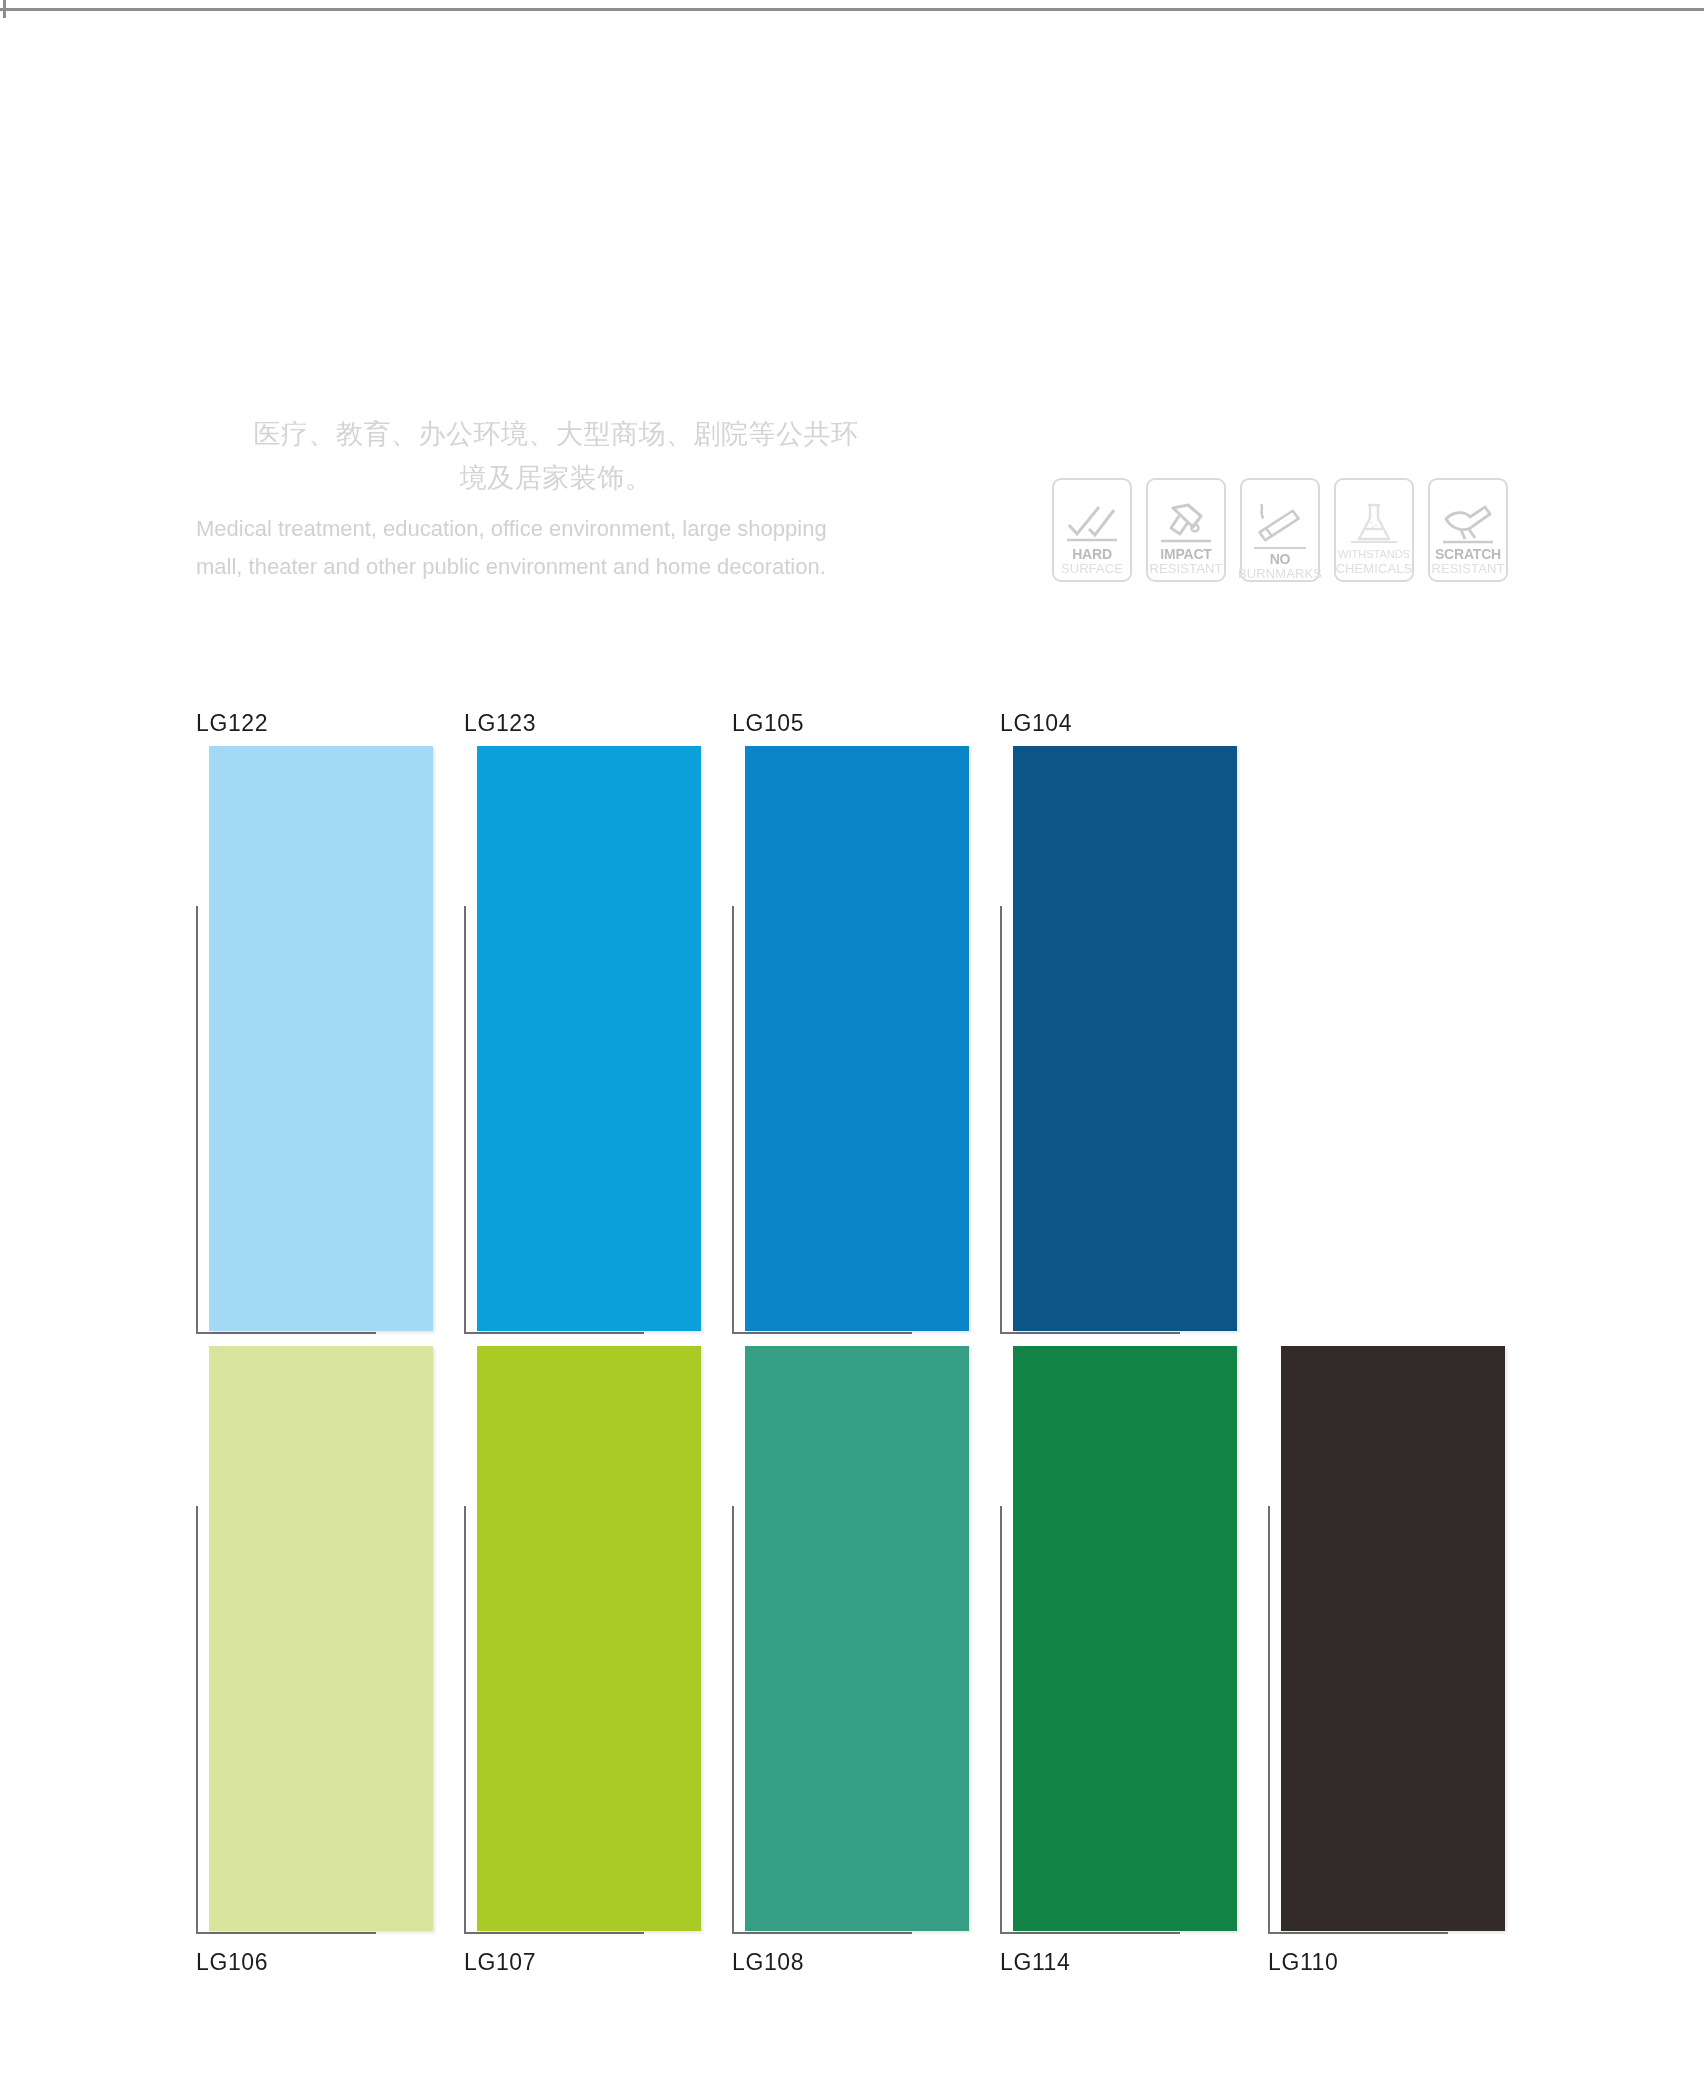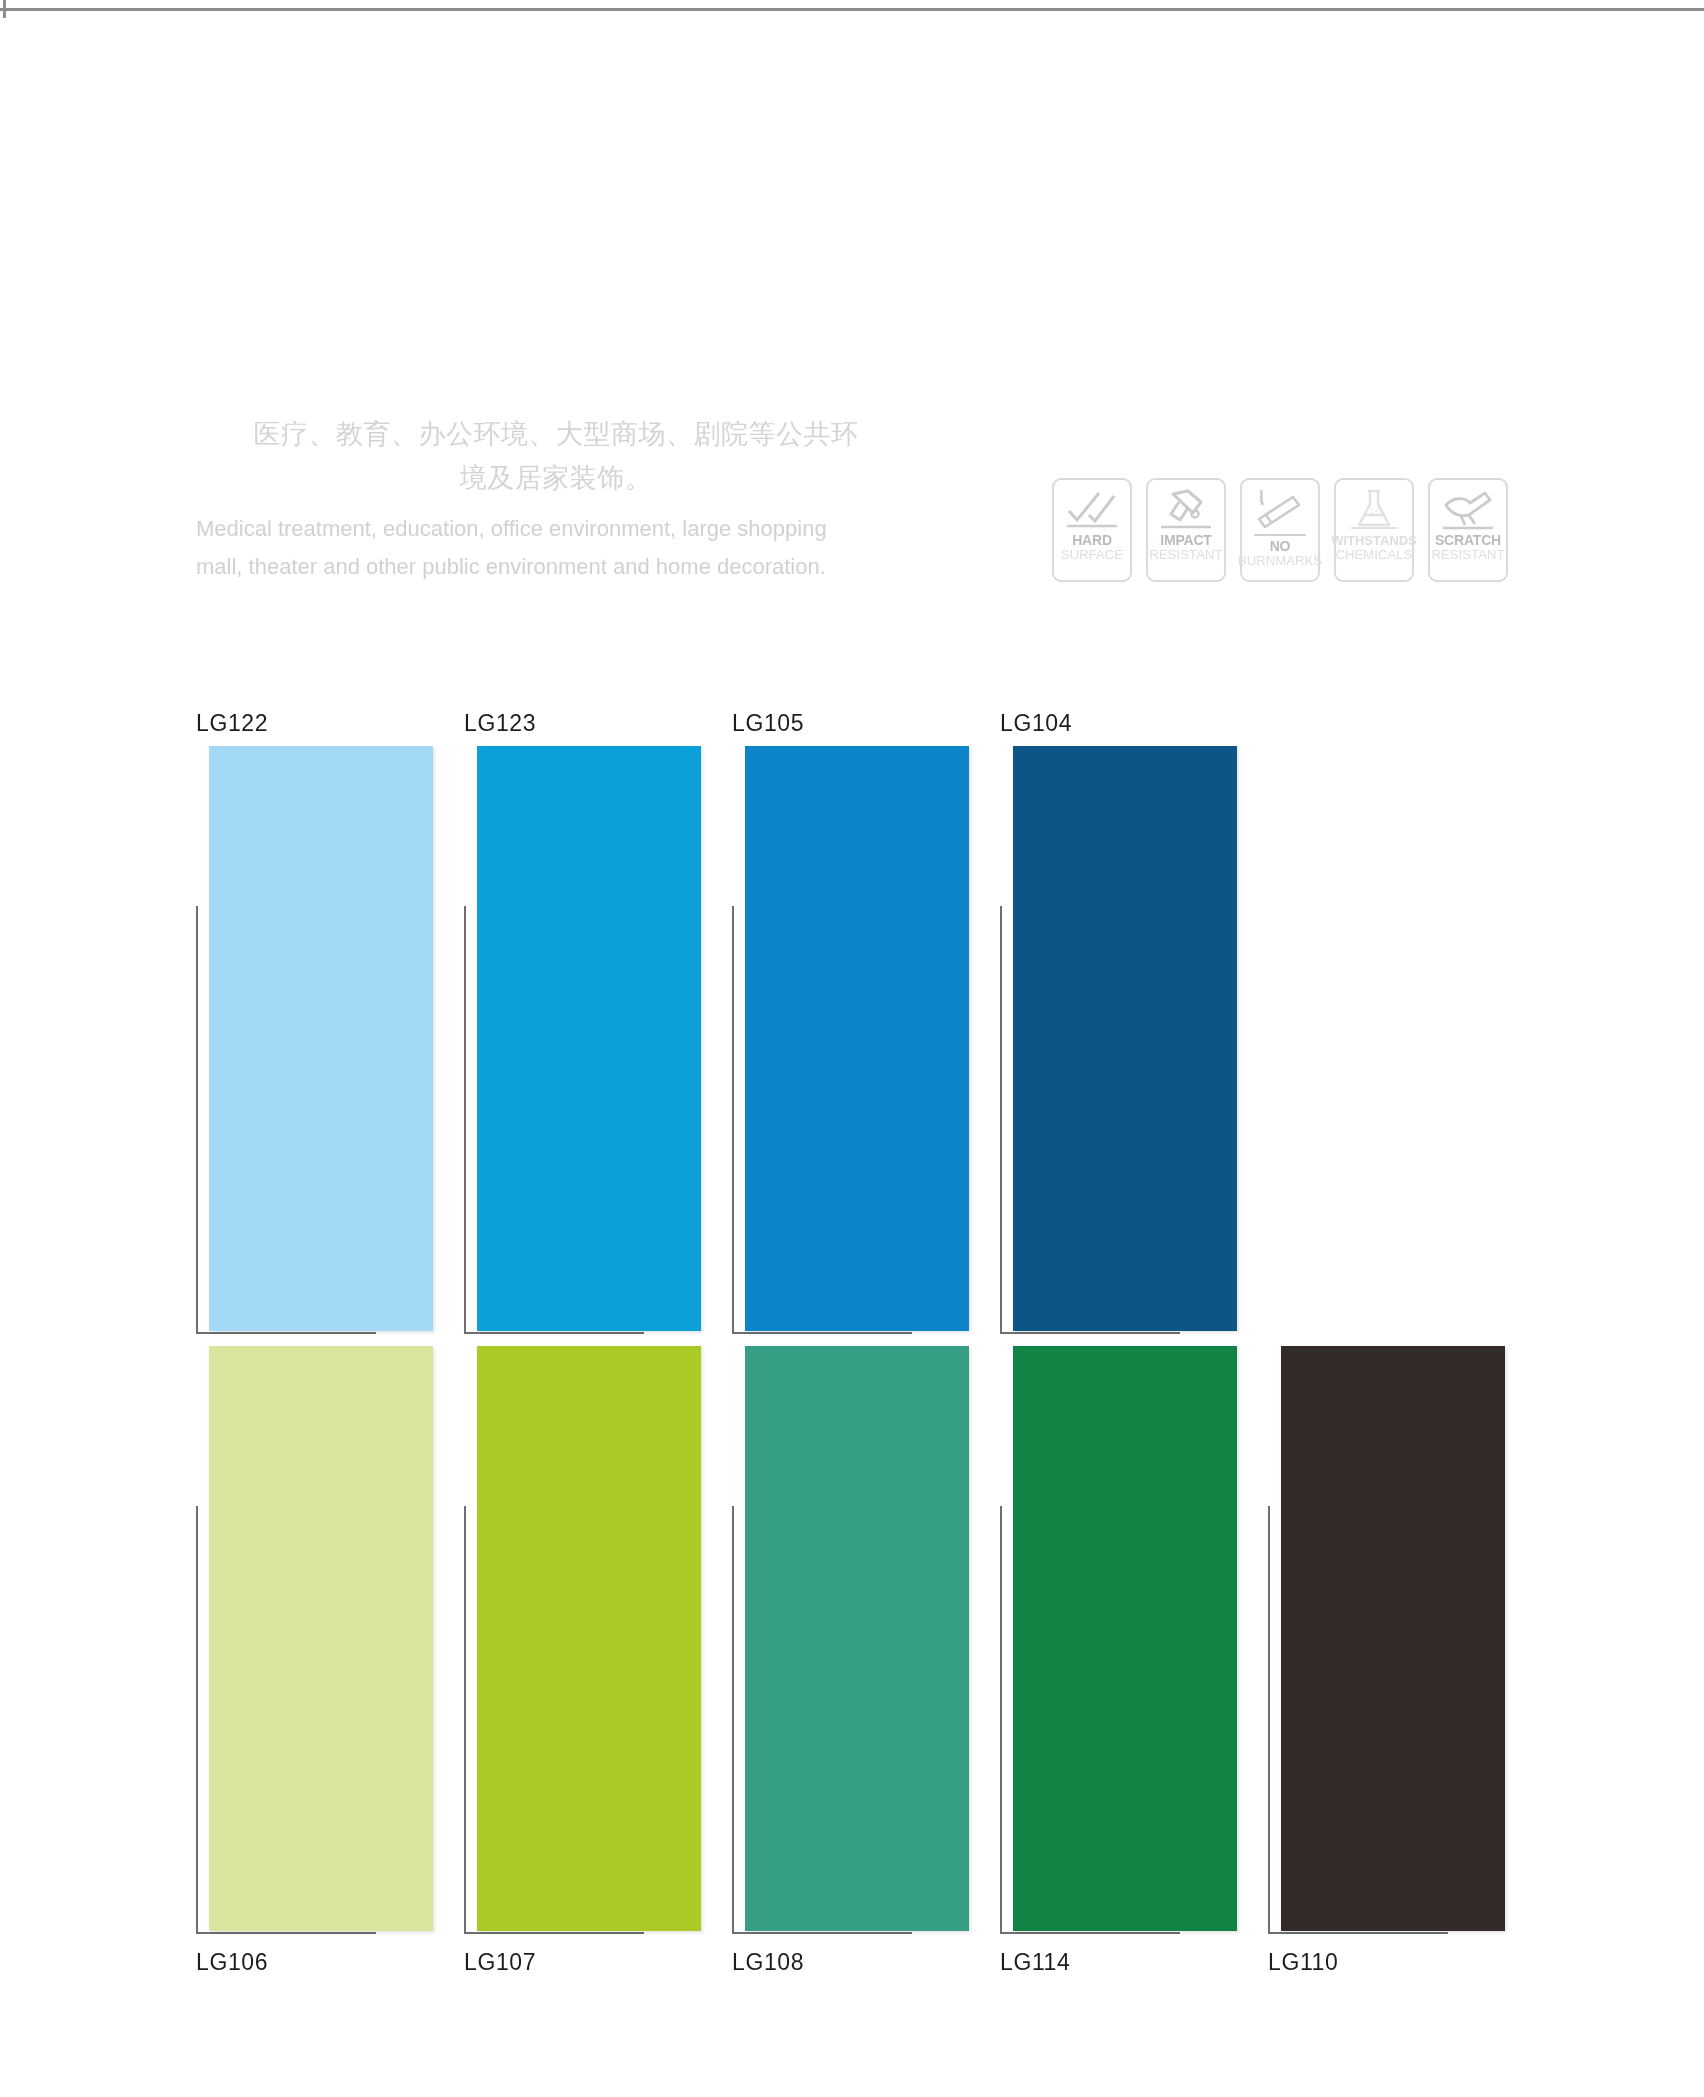--- a/index.html
+++ b/index.html
@@ -69,21 +69,21 @@
   }
   .badge {
     width: 80px;
     height: 104px;
     border: 2px solid #d8dadc;
     border-radius: 9px;
     display: flex;
     flex-direction: column;
     align-items: center;
     justify-content: flex-start;
-    padding-top: 7px;
+    padding-top: 21px;
     box-sizing: border-box;
   }
   .badge-art {
     width: 62px;
     height: 46px;
     display: block;
   }
   .badge-line {
     width: 52px;
     height: 2px;
@@ -91,21 +91,21 @@
     margin: 1px 0 3px 0;
   }
   .badge-l1 {
     font-size: 14px;
     font-weight: bold;
     color: #b9bcbe;
     letter-spacing: -0.2px;
     line-height: 15px;
     text-align: center;
   }
-  .badge-l1.faint { color: #dcdee0; font-weight: bold; font-size: 13px; letter-spacing: 0; }
+  .badge-l1.faint { color: #dcdee0; font-weight: normal; font-size: 11px; letter-spacing: 0; }
   .badge-l2 {
     font-size: 13px;
     color: #dcdee0;
     letter-spacing: 0.1px;
     line-height: 13px;
     text-align: center;
   }
 
   
   .swatch-grid {

